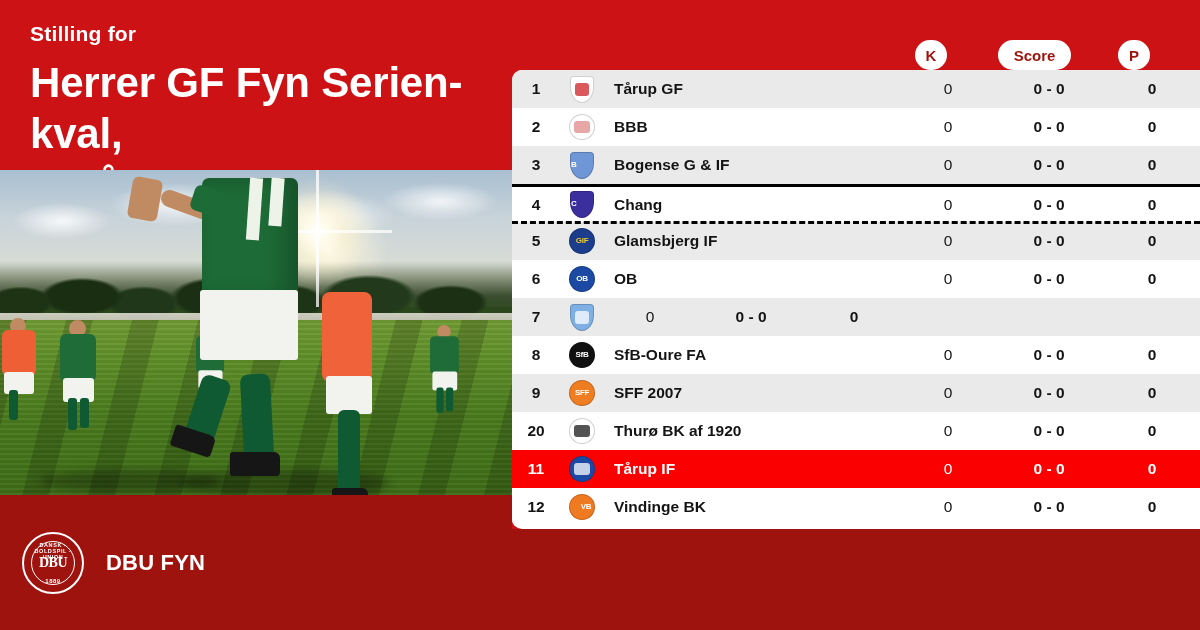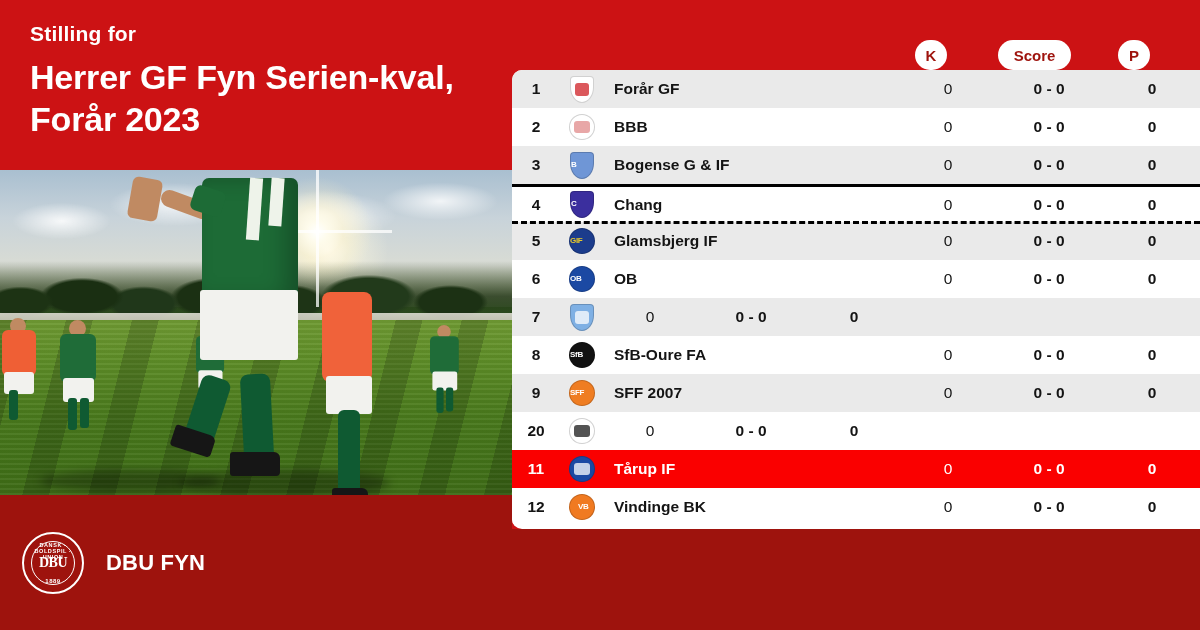--- a/index.html
+++ b/index.html
@@ -21,21 +21,21 @@
   }
   .kicker {
     color: #ffffff;
     font-size: 21px;
     font-weight: bold;
     letter-spacing: 0.2px;
     line-height: 1.1;
   }
   .headline {
     color: #ffffff;
-    font-size: 34px;
+    font-size: 42px;
     font-weight: bold;
     line-height: 1.22;
     margin-top: 12px;
     letter-spacing: -0.2px;
   }
 
   
   .photo {
     position: absolute; left: 0; top: 170px;
     width: 512px; height: 325px;
@@ -251,21 +251,21 @@
     height: 0;
     border-top: 3px dashed #000000;
     z-index: 3;
   }
   .shield {
     width: 24px; height: 27px;
     border-radius: 4px 4px 12px 12px / 4px 4px 16px 16px;
     position: relative; overflow: hidden;
   }
   .circ { width: 26px; height: 26px; border-radius: 50%; position:relative; overflow:hidden;
-          display:flex; align-items:center; }
+          display:flex; align-items:center; justify-content:center; }
   .crest-txt {
     font-size: 8px; font-weight: bold; color:#fff;
     line-height: 1; letter-spacing: -0.3px;
   }
 </style>
 </head>
 <body>
 
 <div class="canvas">
 
@@ -359,21 +359,21 @@
 
   <div class="table-wrap">
     <div id="rows-host">
         <div class="row alt">
           <div class="c-rank">1</div>
           <div class="c-logo">
             <div class="shield" style="background: rgb(255, 255, 255); border: 1px solid rgba(0, 0, 0, 0.18);">
               <span style="position: absolute; inset: 6px 4px; border-radius: 3px; background: rgb(207, 32, 38); opacity: 0.75;"></span>
             </div>
           </div>
-          <div class="c-team">Forår GF</div>
+          <div class="c-team">Tårup GF</div>
           <div class="c-k">0</div>
           <div class="c-score">0 - 0</div>
           <div class="c-p">0</div>
         </div>
         <div class="row plain">
           <div class="c-rank">2</div>
           <div class="c-logo">
             <div class="circ" style="background: rgb(255, 255, 255); border: 1px solid rgba(0, 0, 0, 0.18);">
               <span style="position: absolute; inset: 6px 4px; border-radius: 3px; background: rgb(224, 138, 138); opacity: 0.75;"></span>
             </div>
@@ -463,20 +463,21 @@
           <div class="c-score">0 - 0</div>
           <div class="c-p">0</div>
         </div>
         <div class="row plain">
           <div class="c-rank">20</div>
           <div class="c-logo">
             <div class="circ" style="background: rgb(255, 255, 255); border: 1px solid rgba(0, 0, 0, 0.18);">
               <span style="position: absolute; inset: 6px 4px; border-radius: 3px; background: rgb(26, 26, 26); opacity: 0.75;"></span>
             </div>
           </div>
+          <div class="c-team">Thurø BK af 1920</div>
           <div class="c-k">0</div>
           <div class="c-score">0 - 0</div>
           <div class="c-p">0</div>
         </div>
         <div class="row highlight">
           <div class="c-rank">11</div>
           <div class="c-logo">
             <div class="circ" style="background: rgb(27, 73, 163); border: 1px solid rgba(0, 0, 0, 0.18);">
               <span style="position: absolute; inset: 6px 4px; border-radius: 3px; background: rgb(255, 255, 255); opacity: 0.75;"></span>
             </div>

